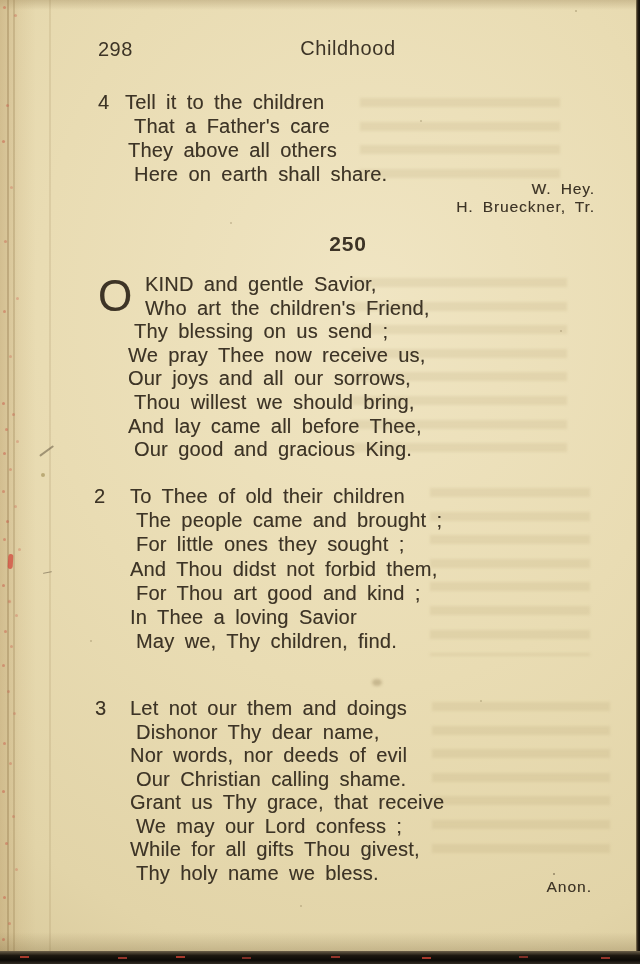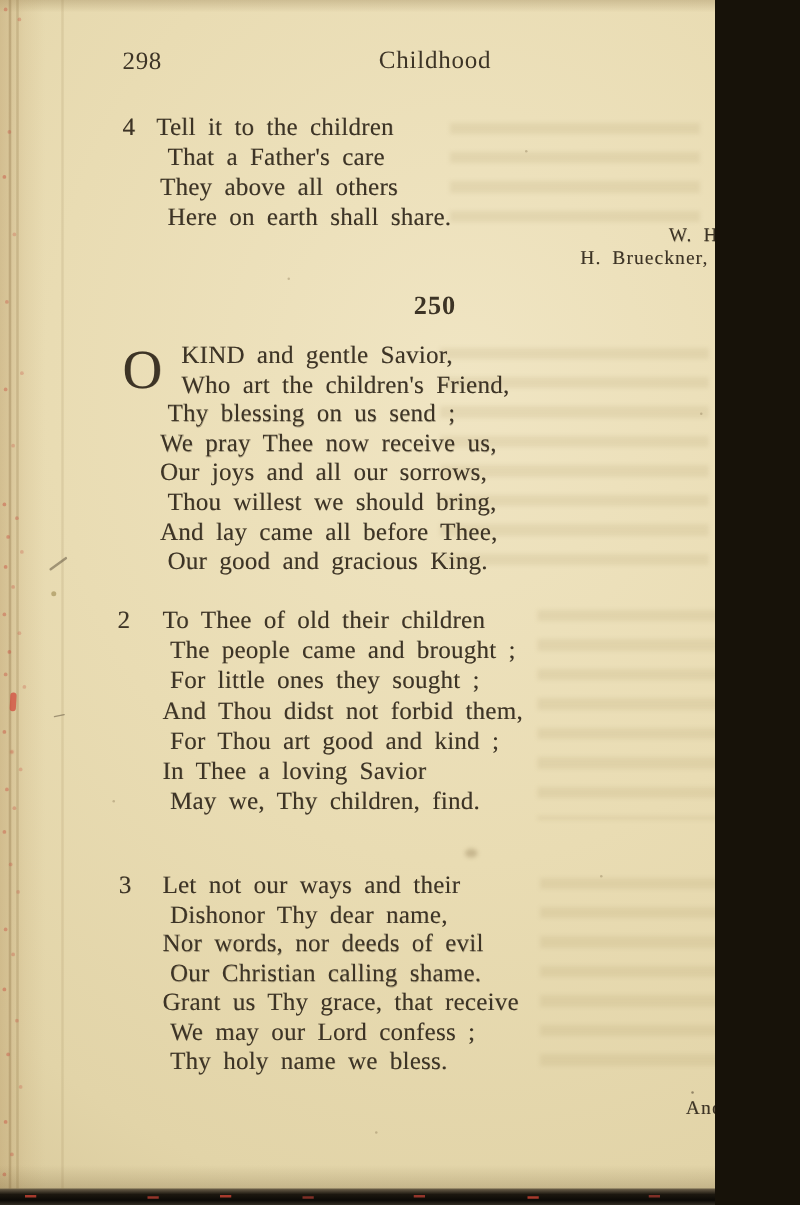--- a/index.html
+++ b/index.html
@@ -1,19 +1,19 @@
 <!DOCTYPE html>
 <html><head>
 <meta charset="utf-8">
 <style>
   html,body{margin:0;padding:0;background:#171209;}
   .scan{
-    position:relative;width:572px;height:964px;overflow:hidden;
+    position:relative;width:640px;height:964px;overflow:hidden;
     background:#171209;
-    font-family:Liberation Serif, serif;
+    font-family:Liberation Sans, sans-serif;
   }
   
   .paper{
     position:absolute;left:0;top:0;width:637px;height:951px;
     background:radial-gradient(115% 90% at 58% 32%, #f0e5c3 0%, #e9dcb3 45%, #e2d4a8 78%, #d5c597 100%);
     color:#3d3426;
   }
   .top-shade{position:absolute;left:0;top:0;width:100%;height:10px;
     background:linear-gradient(180deg,rgba(140,115,70,.30),rgba(140,115,70,0));}
   .gutter{position:absolute;left:0;top:0;width:36px;height:100%;
@@ -145,26 +145,27 @@
       <div class="line ind">The people came and brought ;</div>
       <div class="line ind">For little ones they sought ;</div>
       <div class="line">And Thou didst not forbid them,</div>
       <div class="line ind">For Thou art good and kind ;</div>
       <div class="line">In Thee a loving Savior</div>
       <div class="line ind">May we, Thy children, find.</div>
     </div>
 
     <div class="verse v3">
       <span class="vnum">3</span>
-      <div class="line">Let not our ways and their</div>
+      <div class="line">Let not our them and doings</div>
       <div class="line ind">Dishonor Thy dear name,</div>
       <div class="line">Nor words, nor deeds of evil</div>
       <div class="line ind">Our Christian calling shame.</div>
       <div class="line">Grant us Thy grace, that receive</div>
       <div class="line ind">We may our Lord confess ;</div>
+      <div class="line">While for all gifts Thou givest,</div>
       <div class="line ind">Thy holy name we bless.</div>
     </div>
 
     <div class="anon">Anon.</div>
 
     <div class="speckles"></div>
     <div class="flecks"></div>
     <div class="red-mark"></div>
     <div class="pencil p1"></div>
     <div class="pencil p2"></div>

